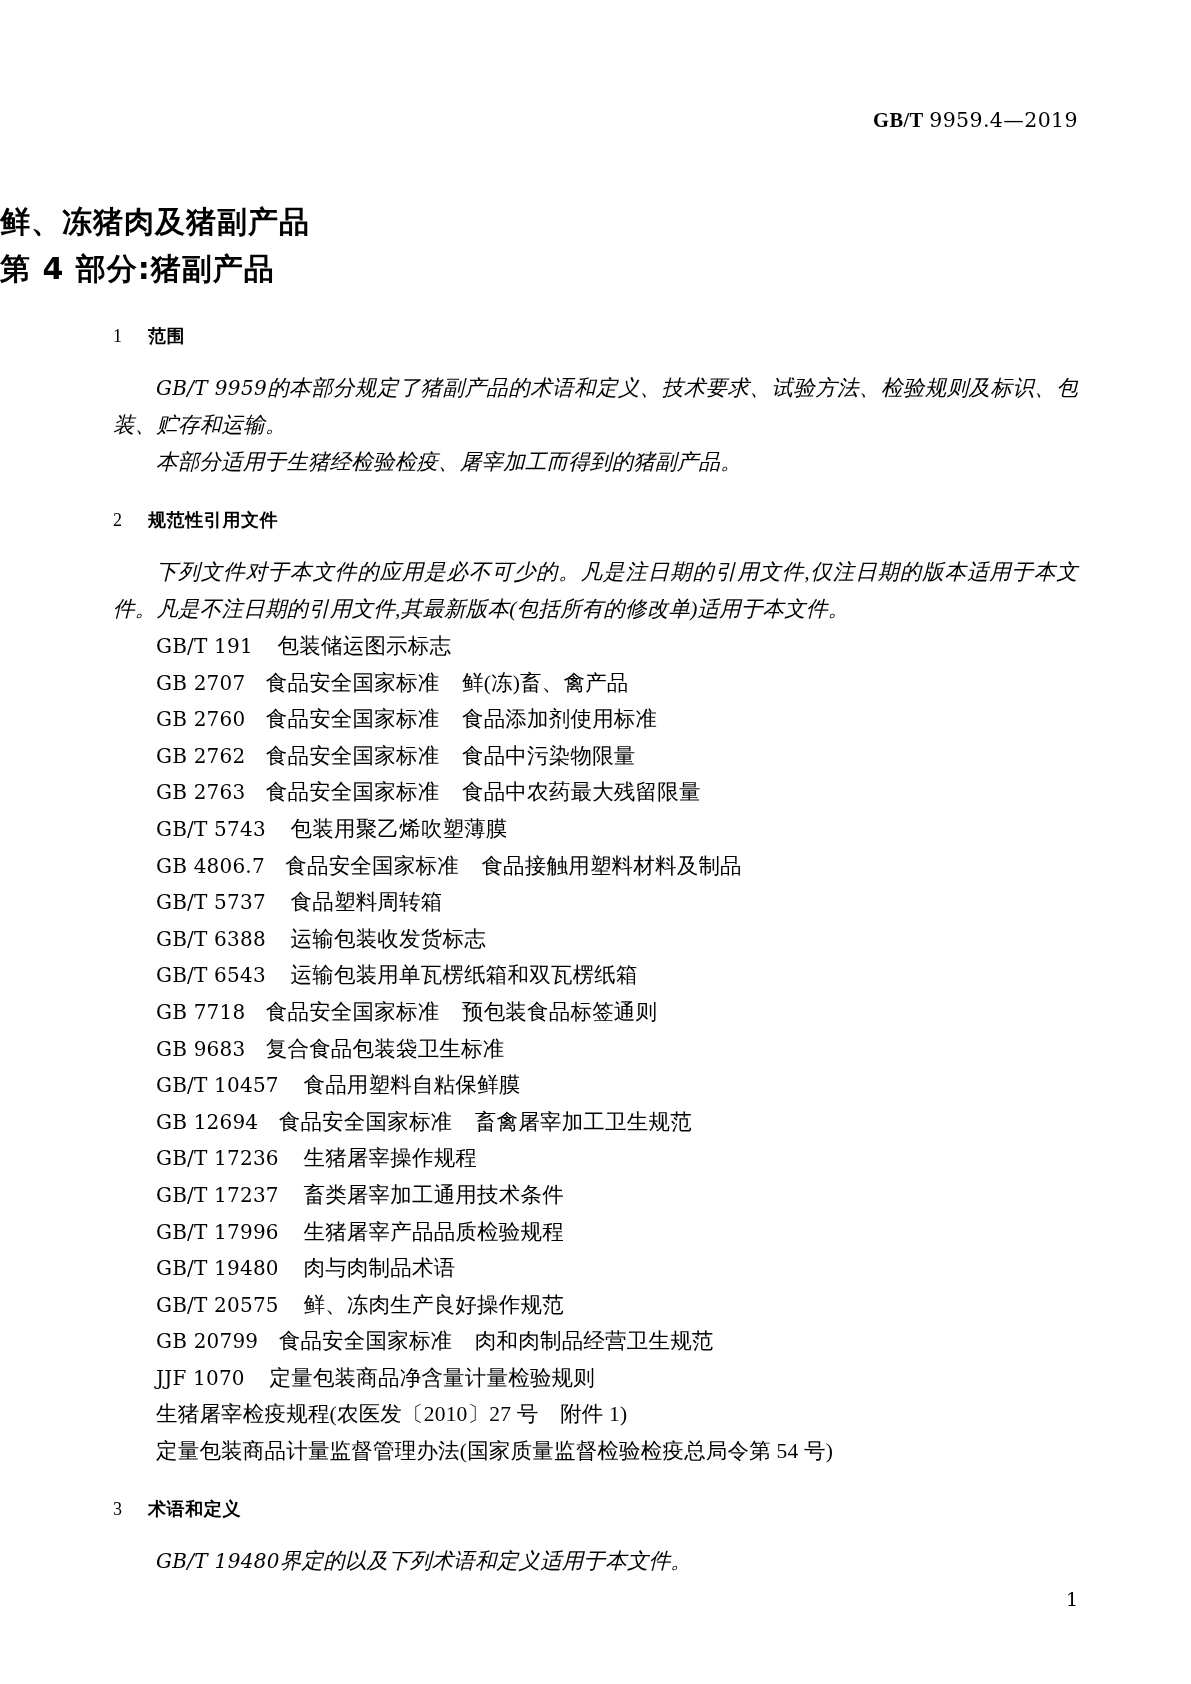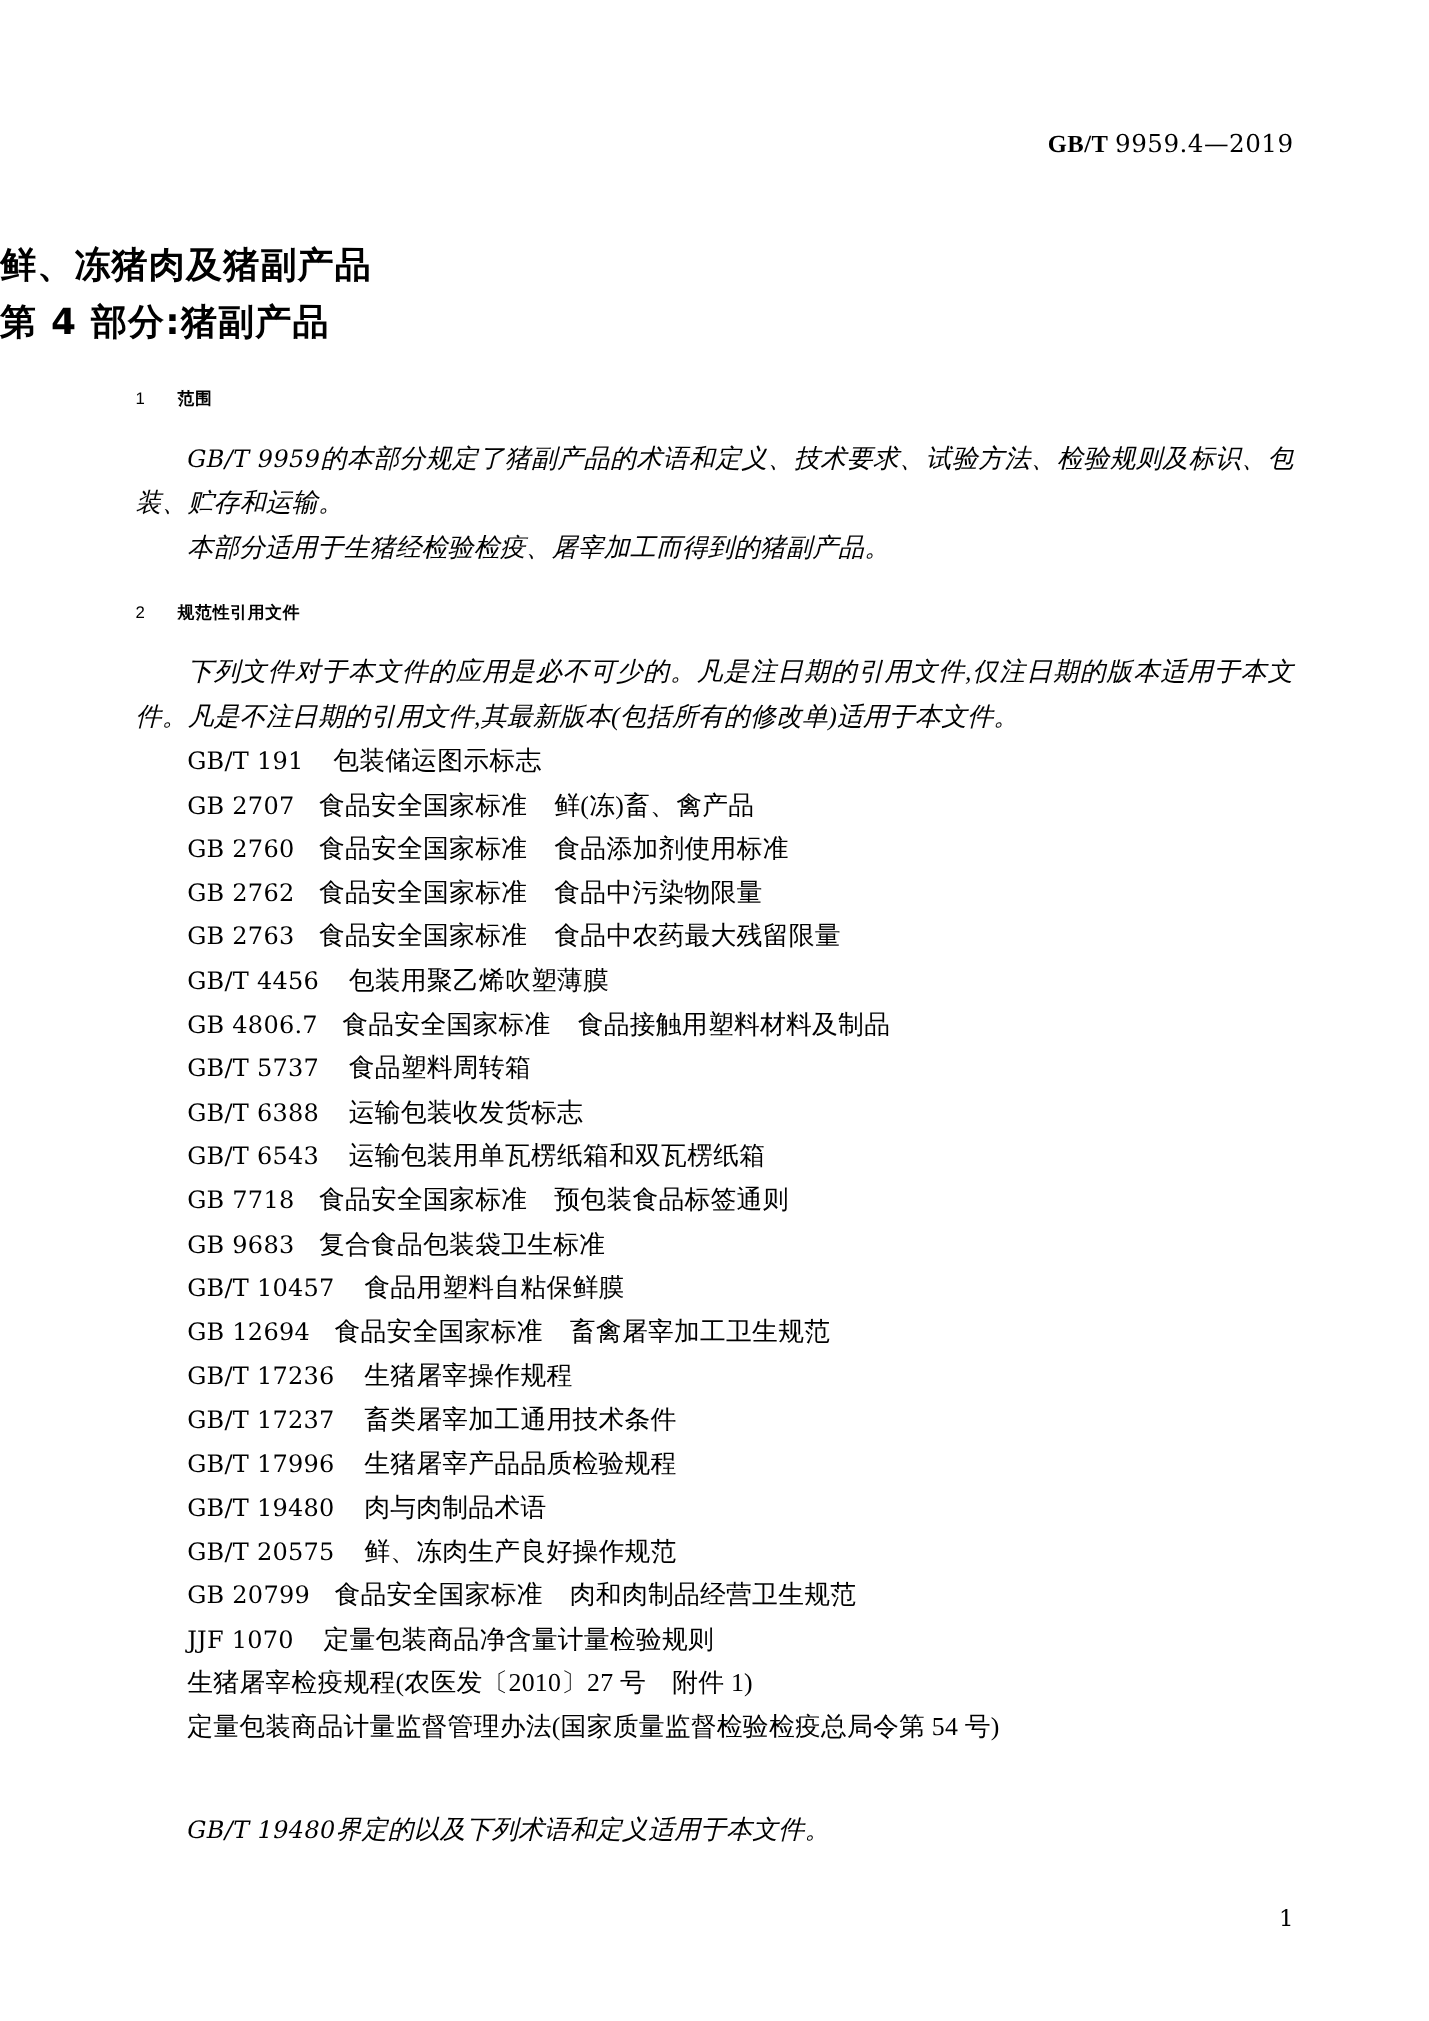--- a/index.html
+++ b/index.html
@@ -63,23 +63,23 @@
   
   .content {
     position: absolute;
     top: 324px;
     left: 113px;
     width: 965px;
   }
 
   
   .clause-heading {
-    font-family: Liberation Sans, sans-serif;
+    font-family: Liberation Serif, serif;
     font-weight: bold;
-    font-size: 14px;
+    font-size: 18px;
     letter-spacing: 0.6px;
     white-space: nowrap;
   }
   .clause-heading .cnum {
     display: inline-block;
     width: 35px;
     font-weight: normal;
   }
 
   
@@ -184,21 +184,21 @@
     <div class="sp-after-heading"></div>
 
     <div class="para indent">下列文件对于本文件的应用是必不可少的。凡是注日期的引用文件,仅注日期的版本适用于本文件。凡是不注日期的引用文件,其最新版本(包括所有的修改单)适用于本文件。</div>
 
     <ul class="ref-list">
       <li><span class="ref-code">GB/T 191</span><span class="ref-gap-wide"></span><span class="ref-title-cn">包装储运图示标志</span></li>
       <li><span class="ref-code">GB 2707</span><span class="ref-gap"></span><span class="ref-title-cn">食品安全国家标准</span><span class="ref-title-cn ref-sub">鲜(冻)畜、禽产品</span></li>
       <li><span class="ref-code">GB 2760</span><span class="ref-gap"></span><span class="ref-title-cn">食品安全国家标准</span><span class="ref-title-cn ref-sub">食品添加剂使用标准</span></li>
       <li><span class="ref-code">GB 2762</span><span class="ref-gap"></span><span class="ref-title-cn">食品安全国家标准</span><span class="ref-title-cn ref-sub">食品中污染物限量</span></li>
       <li><span class="ref-code">GB 2763</span><span class="ref-gap"></span><span class="ref-title-cn">食品安全国家标准</span><span class="ref-title-cn ref-sub">食品中农药最大残留限量</span></li>
-      <li><span class="ref-code">GB/T 4456</span><span class="ref-gap-wide"></span><span class="ref-title-cn">包装用聚乙烯吹塑薄膜</span></li>
+      <li><span class="ref-code">GB/T 5743</span><span class="ref-gap-wide"></span><span class="ref-title-cn">包装用聚乙烯吹塑薄膜</span></li>
       <li><span class="ref-code">GB 4806.7</span><span class="ref-gap"></span><span class="ref-title-cn">食品安全国家标准</span><span class="ref-title-cn ref-sub">食品接触用塑料材料及制品</span></li>
       <li><span class="ref-code">GB/T 5737</span><span class="ref-gap-wide"></span><span class="ref-title-cn">食品塑料周转箱</span></li>
       <li><span class="ref-code">GB/T 6388</span><span class="ref-gap-wide"></span><span class="ref-title-cn">运输包装收发货标志</span></li>
       <li><span class="ref-code">GB/T 6543</span><span class="ref-gap-wide"></span><span class="ref-title-cn">运输包装用单瓦楞纸箱和双瓦楞纸箱</span></li>
       <li><span class="ref-code">GB 7718</span><span class="ref-gap"></span><span class="ref-title-cn">食品安全国家标准</span><span class="ref-title-cn ref-sub">预包装食品标签通则</span></li>
       <li><span class="ref-code">GB 9683</span><span class="ref-gap"></span><span class="ref-title-cn">复合食品包装袋卫生标准</span></li>
       <li><span class="ref-code">GB/T 10457</span><span class="ref-gap-wide"></span><span class="ref-title-cn">食品用塑料自粘保鲜膜</span></li>
       <li><span class="ref-code">GB 12694</span><span class="ref-gap"></span><span class="ref-title-cn">食品安全国家标准</span><span class="ref-title-cn ref-sub">畜禽屠宰加工卫生规范</span></li>
       <li><span class="ref-code">GB/T 17236</span><span class="ref-gap-wide"></span><span class="ref-title-cn">生猪屠宰操作规程</span></li>
       <li><span class="ref-code">GB/T 17237</span><span class="ref-gap-wide"></span><span class="ref-title-cn">畜类屠宰加工通用技术条件</span></li>
@@ -206,20 +206,23 @@
       <li><span class="ref-code">GB/T 19480</span><span class="ref-gap-wide"></span><span class="ref-title-cn">肉与肉制品术语</span></li>
       <li><span class="ref-code">GB/T 20575</span><span class="ref-gap-wide"></span><span class="ref-title-cn">鲜、冻肉生产良好操作规范</span></li>
       <li><span class="ref-code">GB 20799</span><span class="ref-gap"></span><span class="ref-title-cn">食品安全国家标准</span><span class="ref-title-cn ref-sub">肉和肉制品经营卫生规范</span></li>
       <li><span class="ref-code">JJF 1070</span><span class="ref-gap-wide"></span><span class="ref-title-cn">定量包装商品净含量计量检验规则</span></li>
       <li class="ref-plain">生猪屠宰检疫规程(农医发〔2010〕27 号　附件 1)</li>
       <li class="ref-plain">定量包装商品计量监督管理办法(国家质量监督检验检疫总局令第 54 号)</li>
     </ul>
 
     <div class="sp-before-heading"></div>
 
+    <div class="clause-heading">
+      <span class="cnum">3</span><span>术语和定义</span>
+    </div>
     <div class="sp-after-heading"></div>
 
     <div class="para indent"><span class="lat">GB/T 19480</span><span>界定的以及下列术语和定义适用于本文件。</span></div>
 
   </div>
 
   <div class="page-number">1</div>
 
 </div>
 

